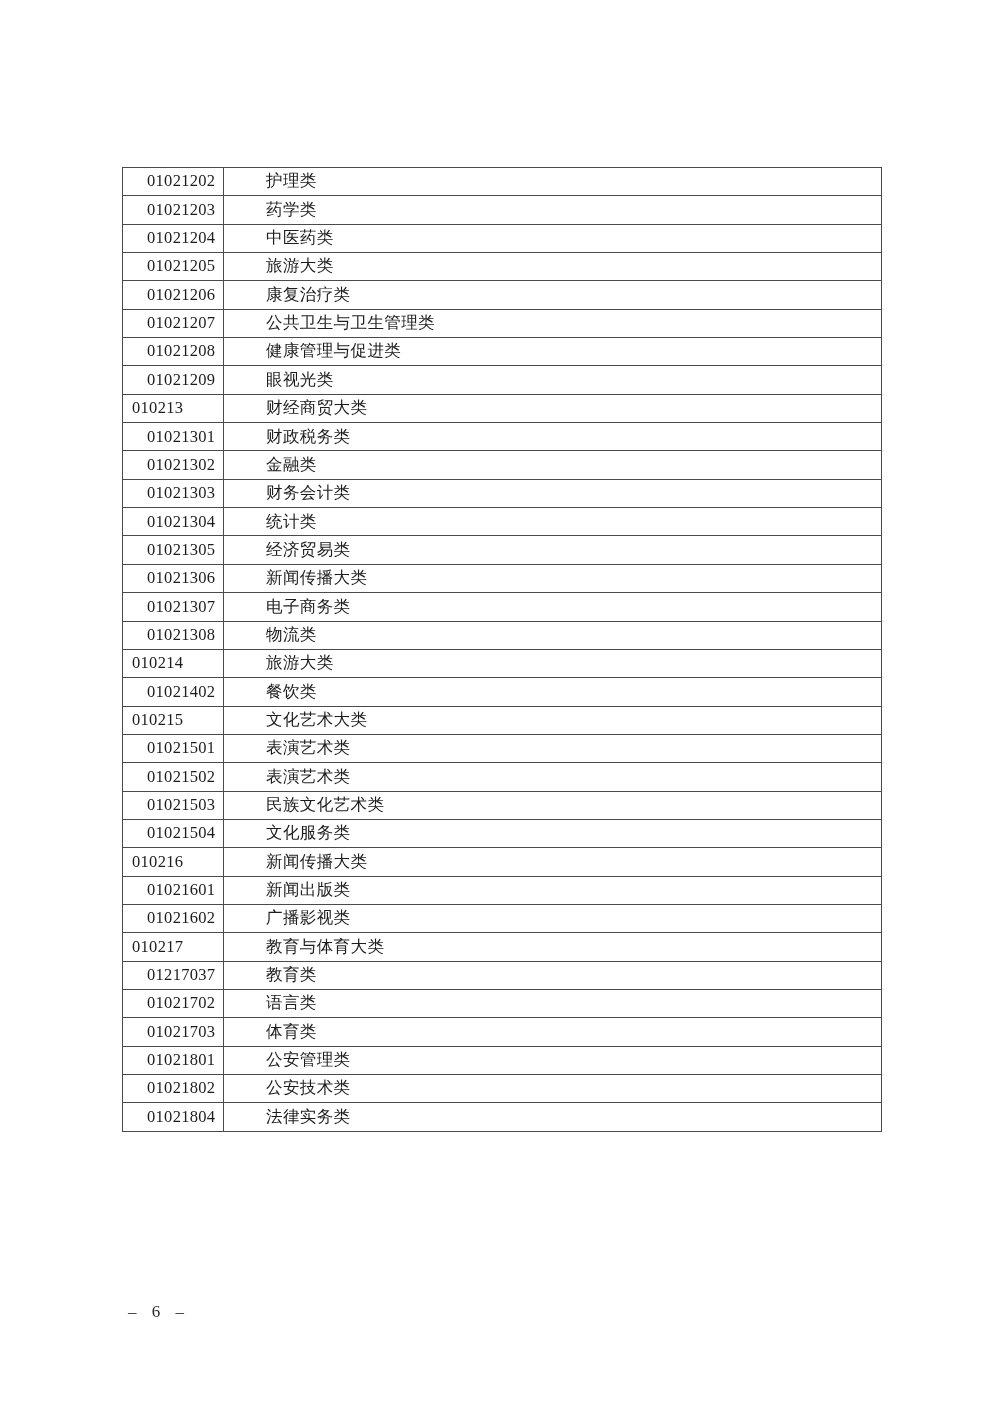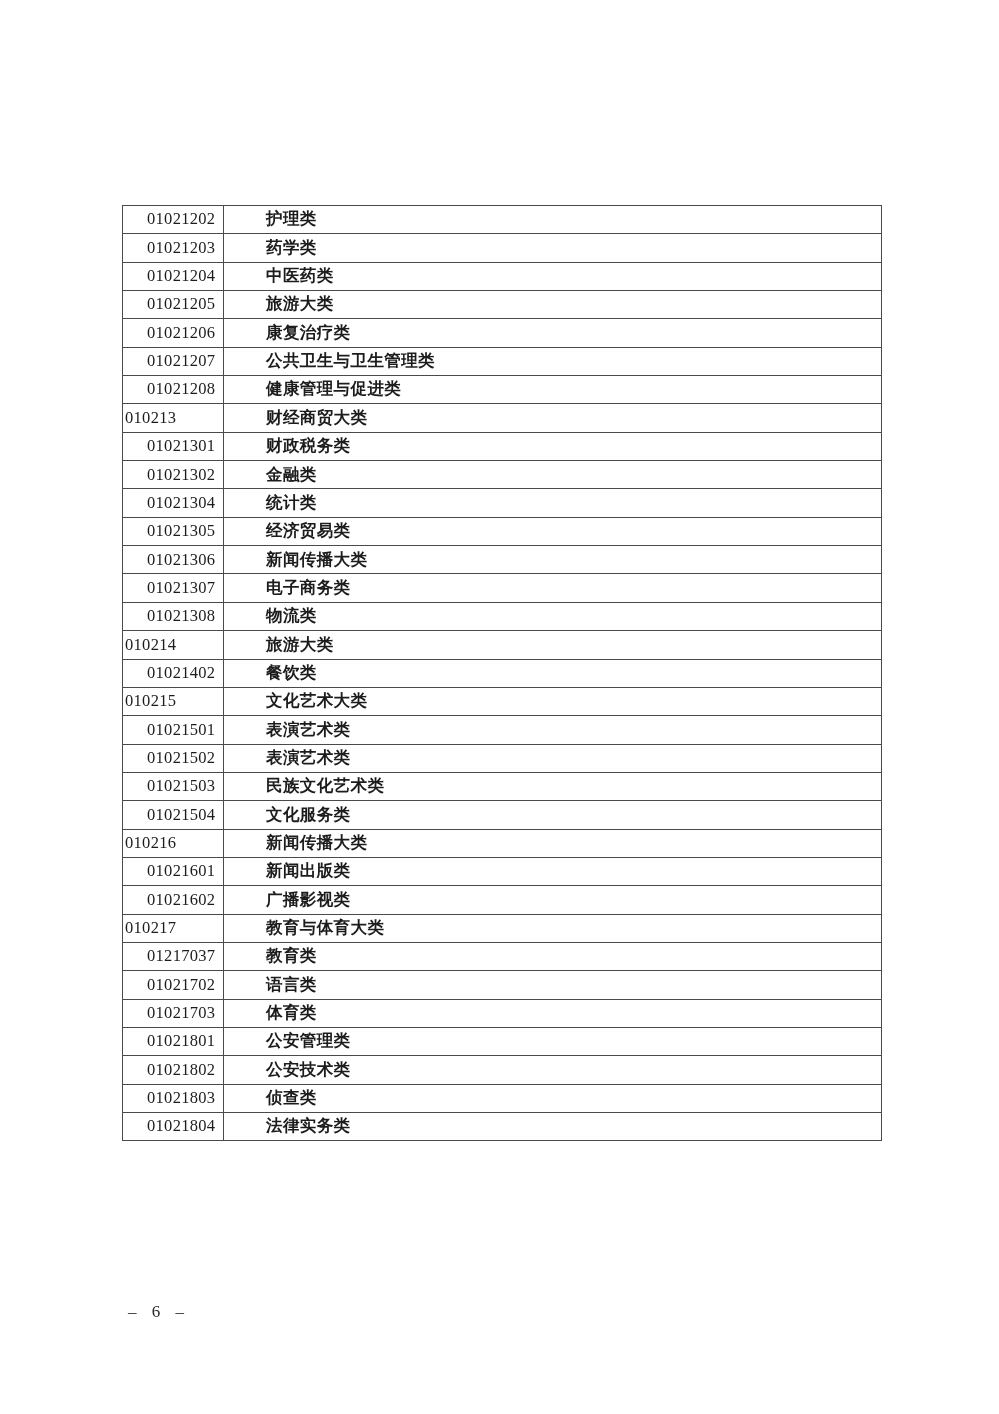--- a/index.html
+++ b/index.html
@@ -17,45 +17,43 @@
     height: 1414px;
     background: #ffffff;
   }
   table.code-table {
     position: absolute;
     left: 122px;
     top: 167px;
     width: 759px;
     border-collapse: collapse;
     table-layout: fixed;
-    margin-top: 38px;
   }
   table.code-table col.col-code { width: 101px; }
   table.code-table col.col-name { width: 658px; }
   table.code-table td {
     border: 1px solid #4a4a4a;
     height: 28.35px;
     vertical-align: middle;
     font-size: 16.5px;
     line-height: 1;
     white-space: nowrap;
     overflow: hidden;
     background: #ffffff;
   }
   td.code-cell {
     padding-left: 24px;
     letter-spacing: 0.3px;
   }
   tr.major td.code-cell {
-    padding-left: 2px;
+    padding-left: 9px;
   }
   td.name-cell {
     padding-left: 42px;
     letter-spacing: 0.4px;
-    font-weight: bold;
   }
   .page-number {
     position: absolute;
     left: 128px;
     top: 1302px;
     font-size: 17px;
     letter-spacing: 1px;
     word-spacing: 9px;
     color: #2a2a2a;
   }
@@ -127,20 +125,28 @@
 
   <tr class="sub">
     <td class="code-cell">
       <span>01021208</span>
     </td>
     <td class="name-cell">
       <span>健康管理与促进类</span>
     </td>
   </tr>
 
+  <tr class="sub">
+    <td class="code-cell">
+      <span>01021209</span>
+    </td>
+    <td class="name-cell">
+      <span>眼视光类</span>
+    </td>
+  </tr>
 
   <tr class="major">
     <td class="code-cell">
       <span>010213</span>
     </td>
     <td class="name-cell">
       <span>财经商贸大类</span>
     </td>
   </tr>
 
@@ -155,20 +161,28 @@
 
   <tr class="sub">
     <td class="code-cell">
       <span>01021302</span>
     </td>
     <td class="name-cell">
       <span>金融类</span>
     </td>
   </tr>
 
+  <tr class="sub">
+    <td class="code-cell">
+      <span>01021303</span>
+    </td>
+    <td class="name-cell">
+      <span>财务会计类</span>
+    </td>
+  </tr>
 
   <tr class="sub">
     <td class="code-cell">
       <span>01021304</span>
     </td>
     <td class="name-cell">
       <span>统计类</span>
     </td>
   </tr>
 
@@ -347,28 +361,20 @@
 
   <tr class="sub">
     <td class="code-cell">
       <span>01021802</span>
     </td>
     <td class="name-cell">
       <span>公安技术类</span>
     </td>
   </tr>
 
-  <tr class="sub">
-    <td class="code-cell">
-      <span>01021803</span>
-    </td>
-    <td class="name-cell">
-      <span>侦查类</span>
-    </td>
-  </tr>
 
   <tr class="sub">
     <td class="code-cell">
       <span>01021804</span>
     </td>
     <td class="name-cell">
       <span>法律实务类</span>
     </td>
   </tr>
 </tbody>

